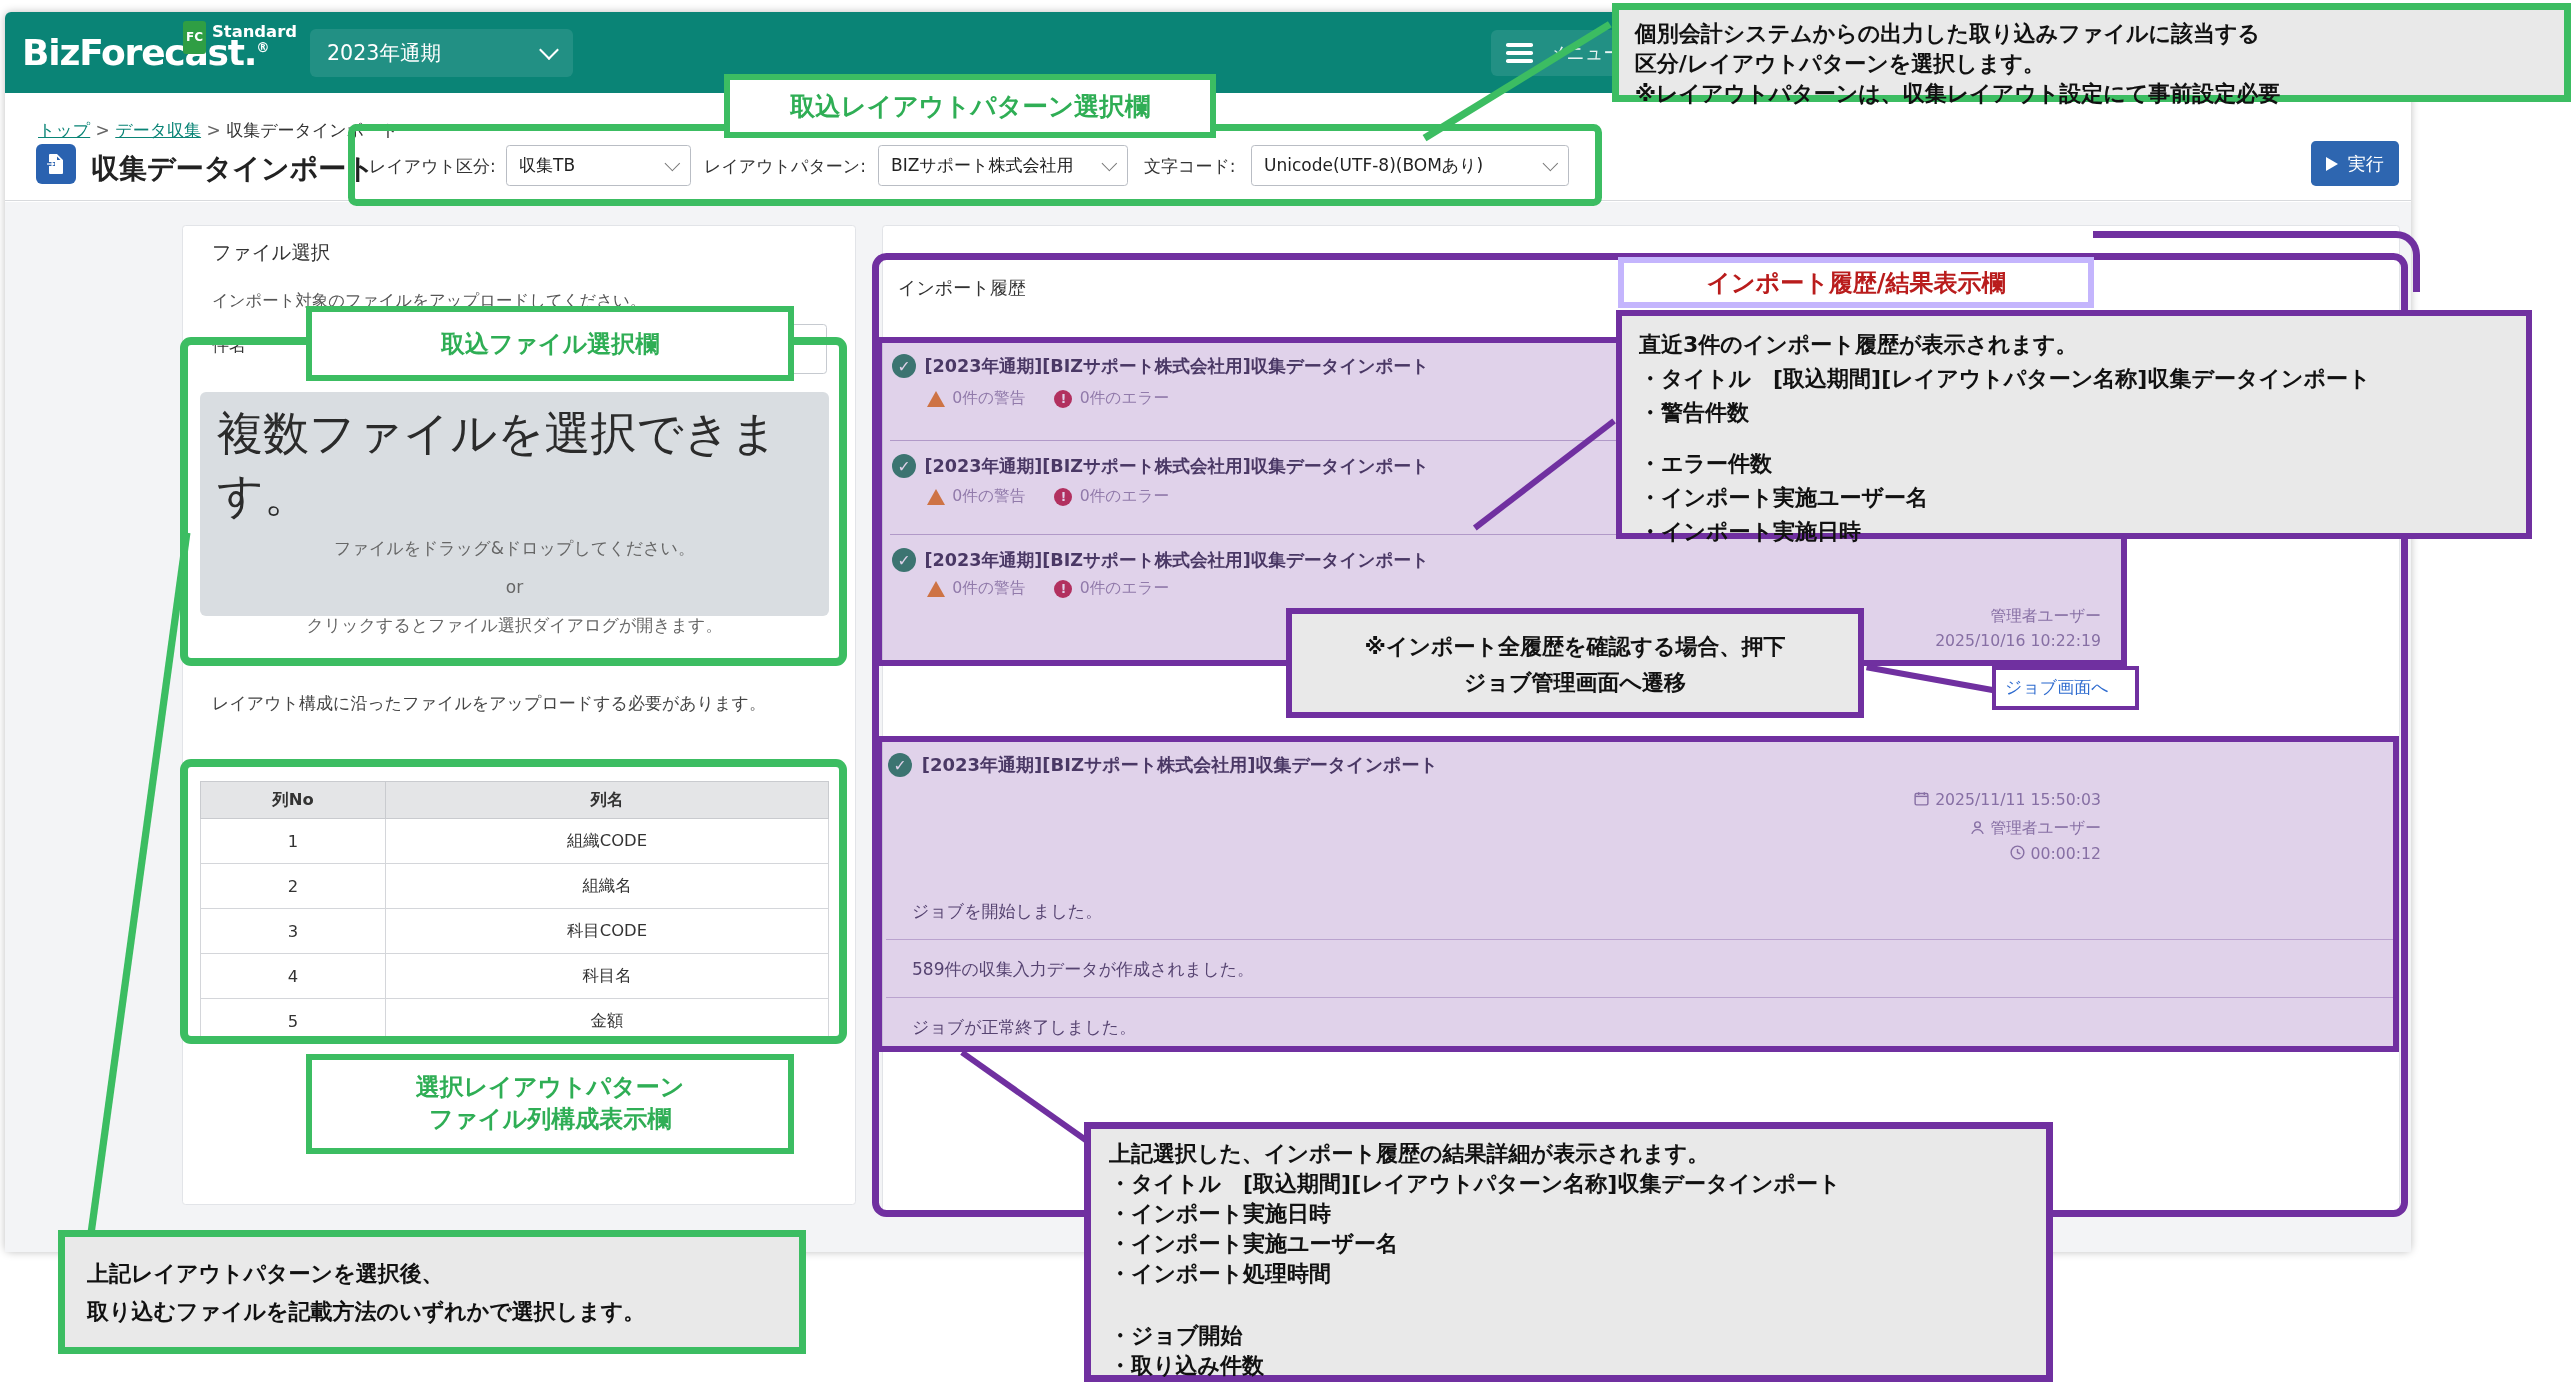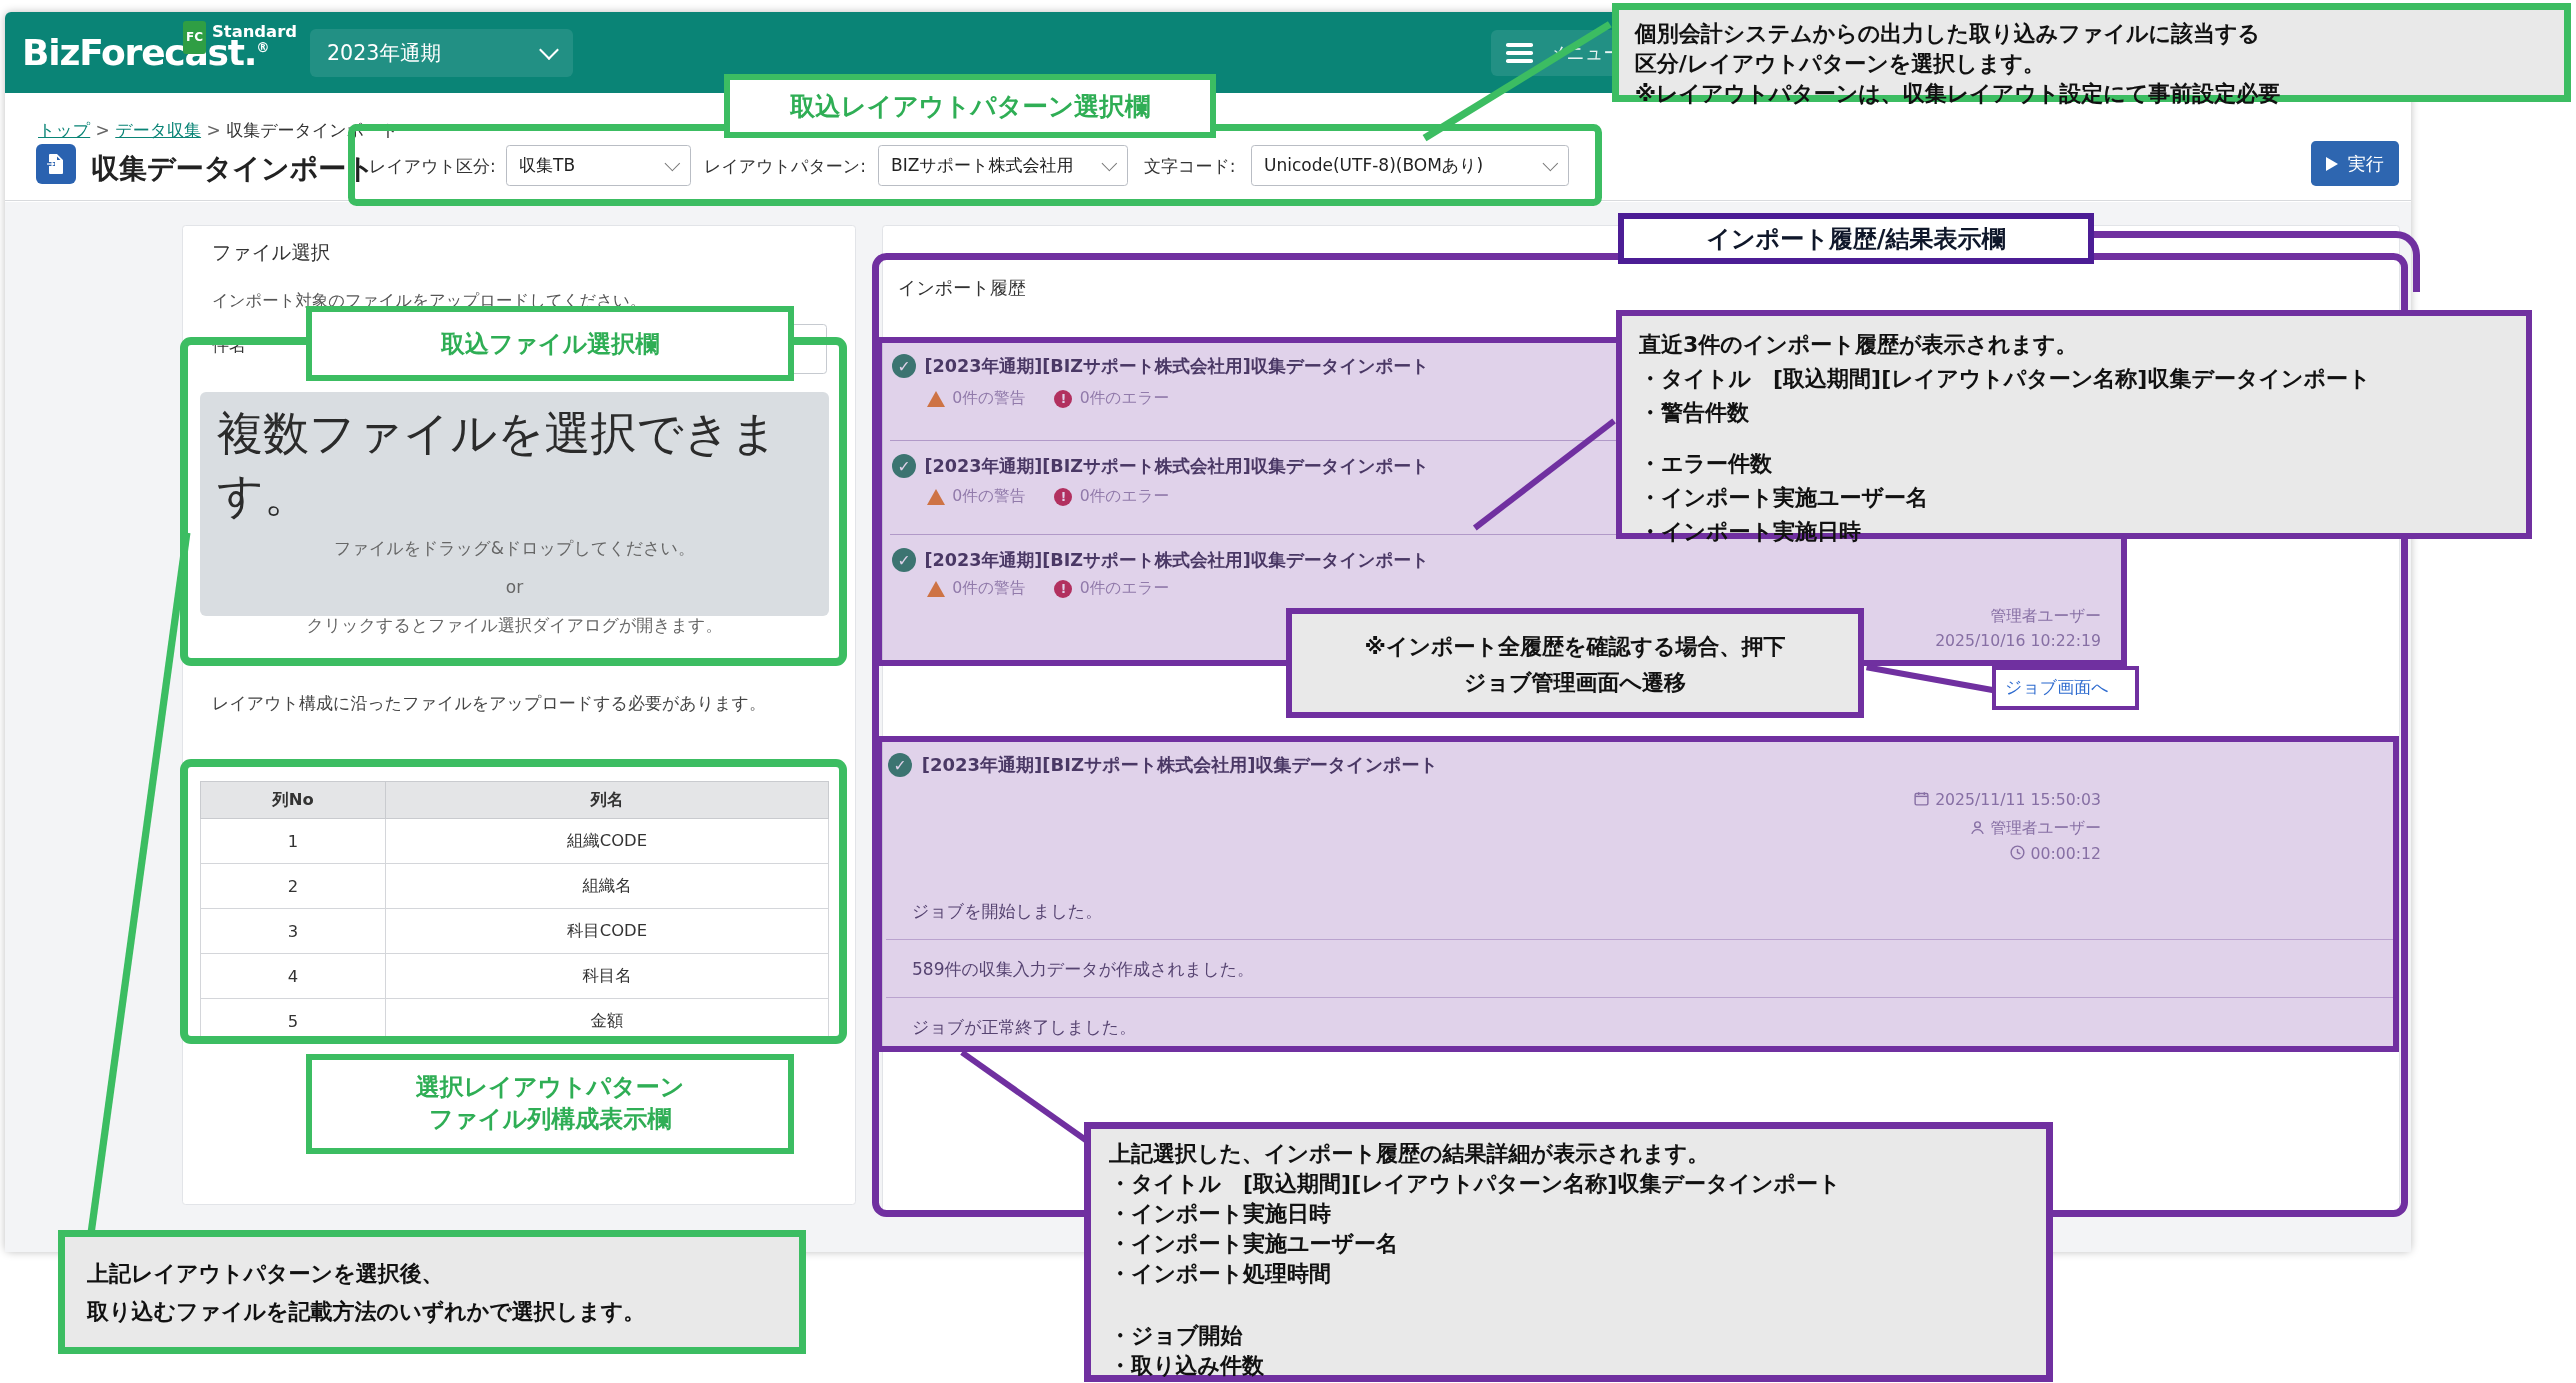--- a/index.html
+++ b/index.html
@@ -66,21 +66,21 @@
   .sep{height:1.2px;background:#c3b7d4;}
   .meta{font-size:15.7px;color:#8d81a6;text-align:right;}
   .joblink{font-size:17px;color:#2e6bcf;cursor:pointer;}
   .msg{font-size:17px;color:#4f4965;}
   
   .gbox{border:7.3px solid #3cbd62;border-radius:8.5px;background:transparent;pointer-events:none;}
   .glabel{background:#fff;border:6px solid #3cbd62;color:#2fae55;font-weight:bold;text-align:center;pointer-events:none;}
   .gnote{background:#e9e9e9;border:7.3px solid #3cbd62;color:#111;font-weight:600;pointer-events:none;}
   .pbox{border:7.3px solid #7030a0;border-radius:14.5px;background:transparent;pointer-events:none;}
   .pfill{border:6px solid #7030a0;background:rgba(112,48,160,.22);pointer-events:none;}
-  .plabel{background:#fff;border:6px solid #4c1d95;color:#0f172a;font-weight:bold;text-align:center;pointer-events:none;}
+  .plabel{background:#fff;border:6px solid #c4b5fd;color:#b91c1c;font-weight:bold;text-align:center;pointer-events:none;margin-top:44px;}
   .pnote{background:#e9e9e9;border:6px solid #7030a0;color:#111;font-weight:600;pointer-events:none;}
   .notetxt{font-size:22px;line-height:30px;}
   svg.leaders{left:0;top:0;width:2576px;height:1383px;pointer-events:none;}
 </style>
 </head>
 <body>
 
 <div class="canvas">
 
   <div class="abs appwin"></div>

